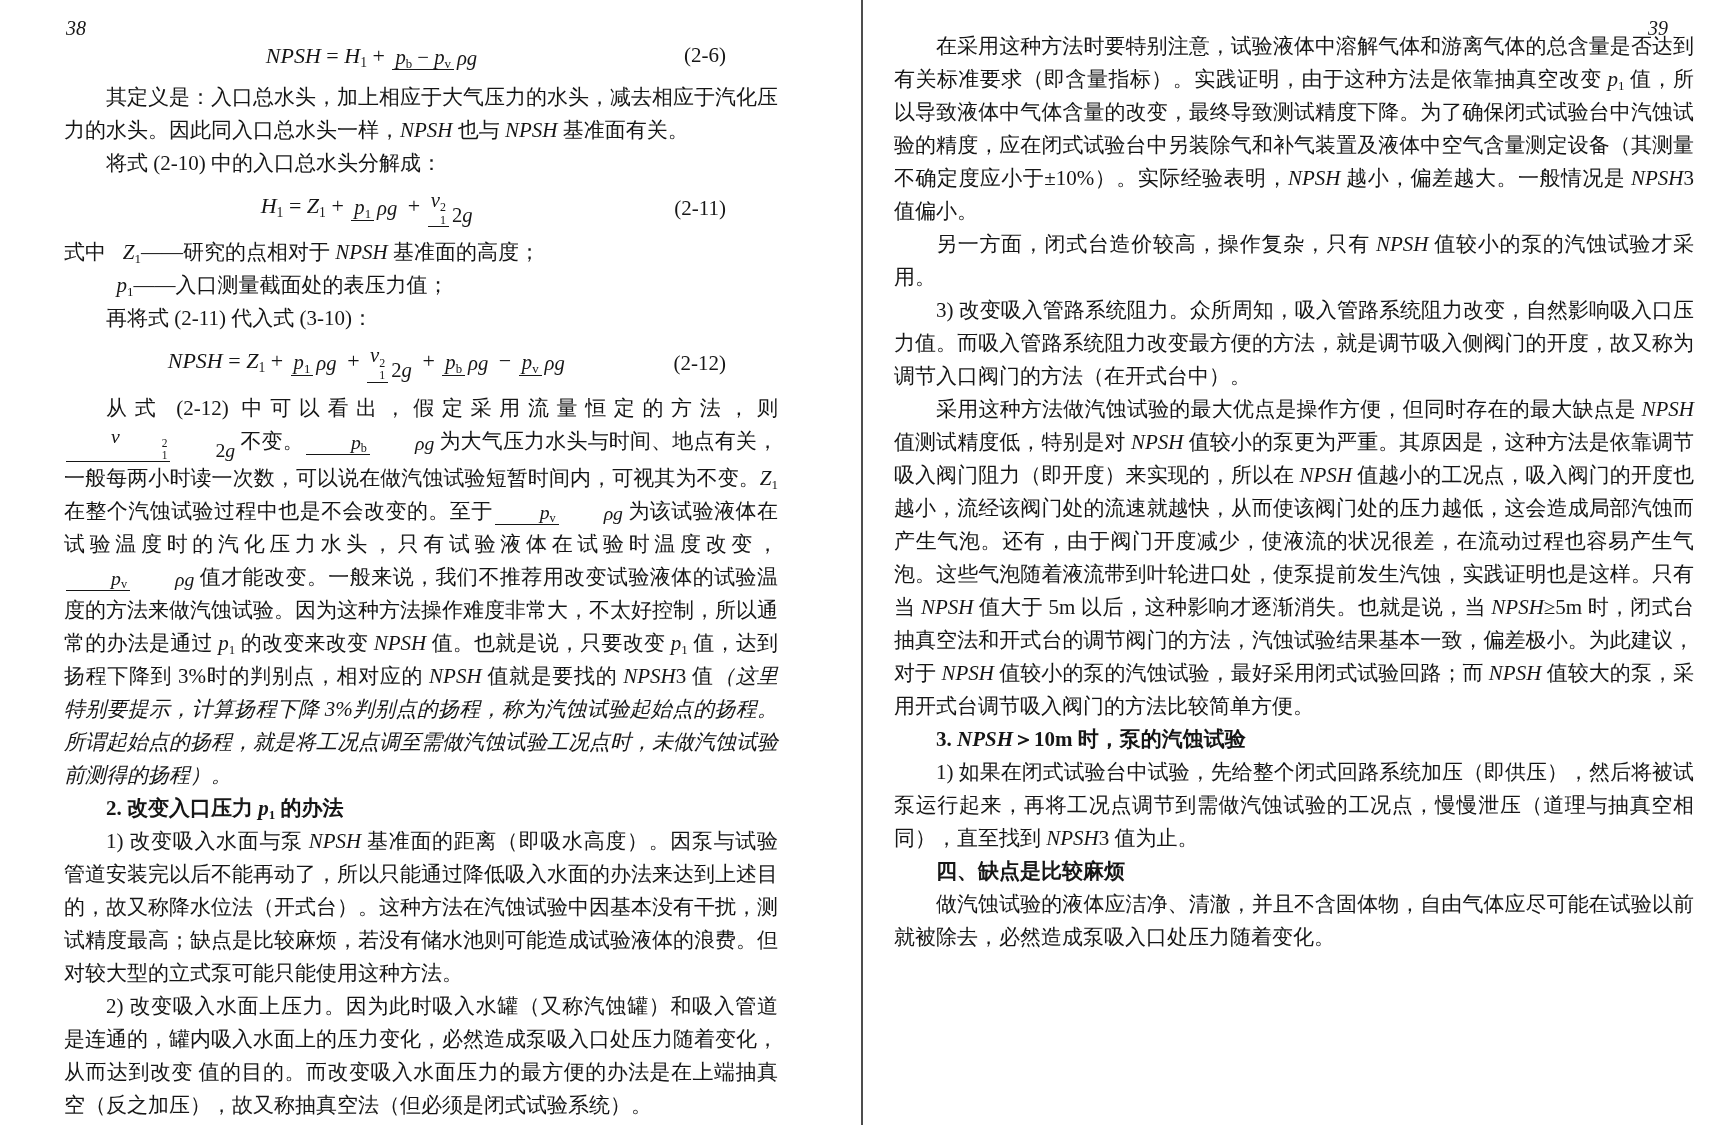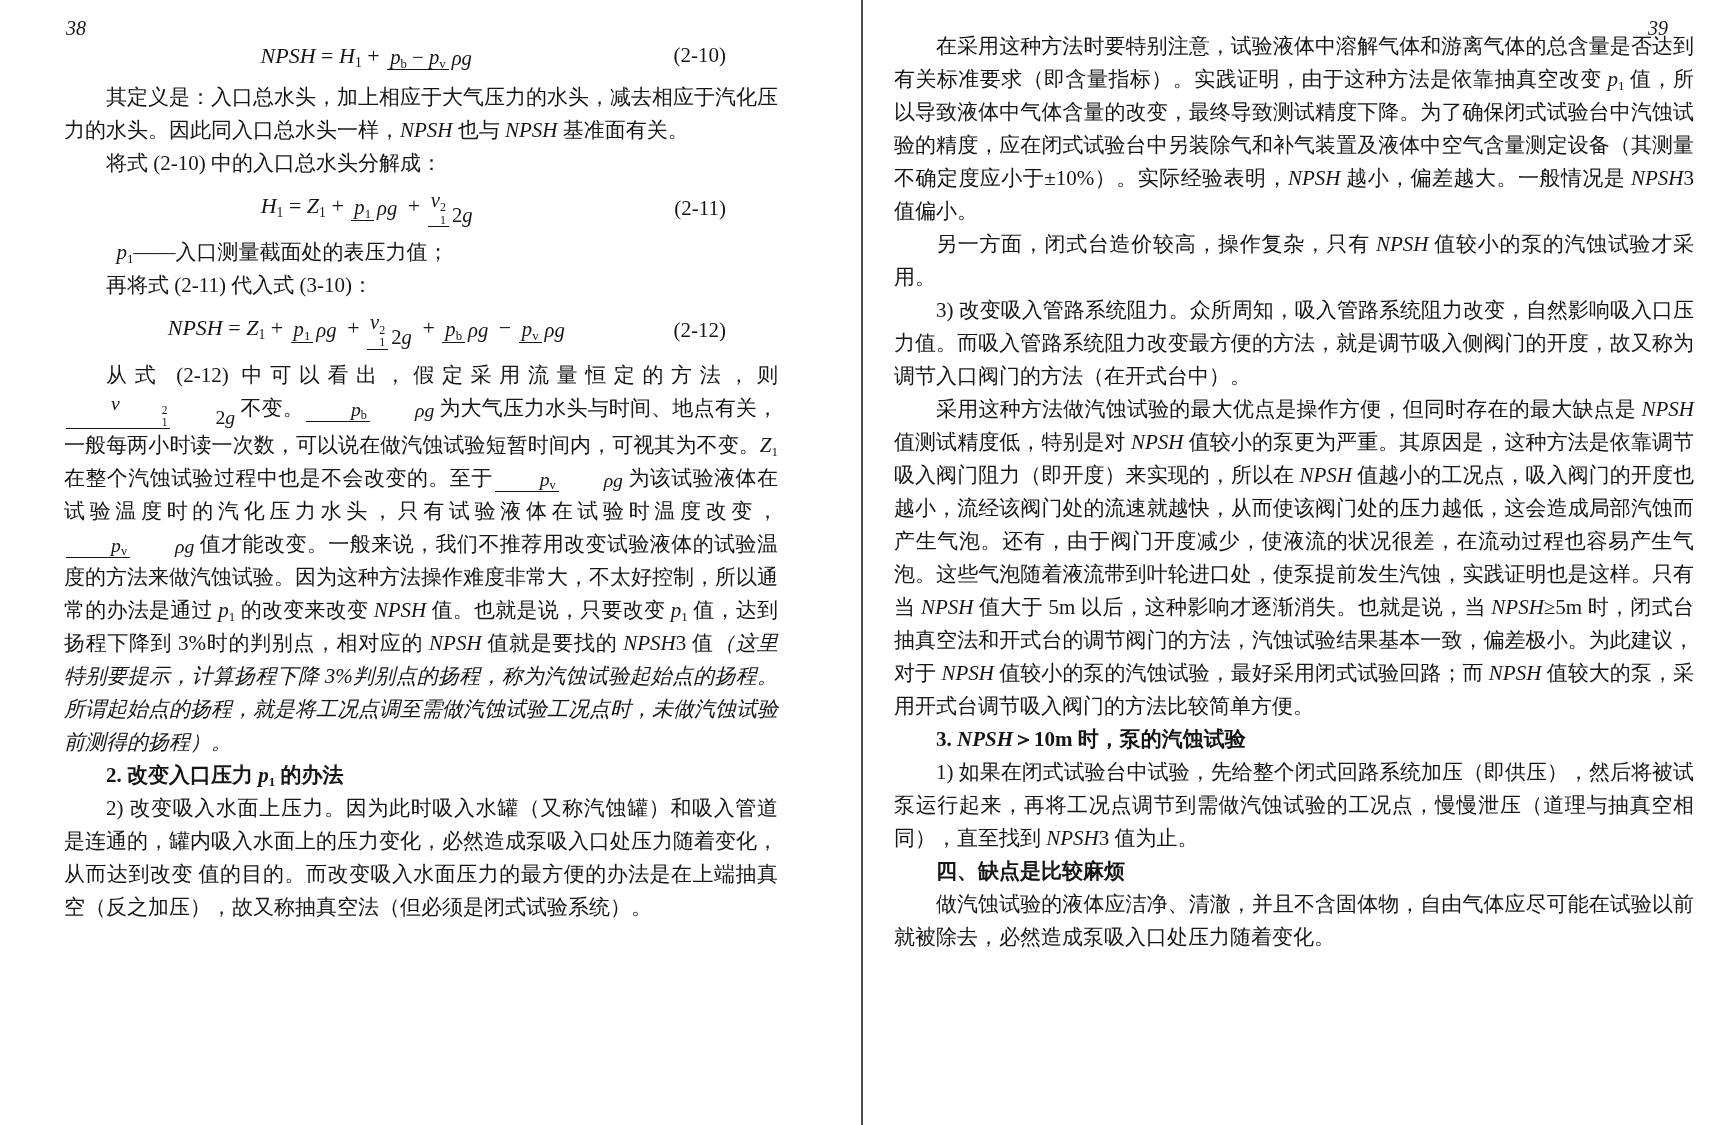--- a/index.html
+++ b/index.html
@@ -62,37 +62,38 @@
   <div class="page-num pn-right">39</div>
 
   <div class="divider"></div>
 
   <div class="page page-left" id="page-left">
       <div class="eq">
         <span class="eq-body"><span class="v">NPSH</span> = <span class="v">H</span><span class="sub">1</span> + <span class="fr">
             <span class="fr-num"><span class="v">p</span><span class="sub">b</span> − <span class="v">p</span><span class="sub">v</span></span>
             <span class="fr-den"><span class="v">ρg</span></span>
           </span></span>
-        <span class="eq-num">(2-10)</span>
+        <span class="eq-num">(2-6)</span>
       </div>
       <div class="para">其定义是：入口总水头，加上相应于大气压力的水头，减去相应于汽化压力的水头。因此同入口总水头一样，<span class="v">NPSH</span> 也与 <span class="v">NPSH</span> 基准面有关。</div>
       <div class="para">将式 (2-10) 中的入口总水头分解成：</div>
       <div class="eq">
         <span class="eq-body"><span class="v">H</span><span class="sub">1</span> = <span class="v">Z</span><span class="sub">1</span> + <span class="fr">
             <span class="fr-num"><span class="v">p</span><span class="sub">1</span></span>
             <span class="fr-den"><span class="v">ρg</span></span>
           </span> + <span class="fr">
             <span class="fr-num"><span class="v">v</span><span class="ss">
                 <span>2</span>
                 <span>1</span>
               </span></span>
             <span class="fr-den">2<span class="v">g</span></span>
           </span></span>
         <span class="eq-num">(2-11)</span>
       </div>
+      <div class="def-row"><span class="def-label">式中</span><span class="v">Z</span><span class="sub">1</span>——研究的点相对于 <span class="v">NPSH</span> 基准面的高度；</div>
       <div class="def-row def-cont"><span class="v">p</span><span class="sub">1</span>——入口测量截面处的表压力值；</div>
       <div class="para">再将式 (2-11) 代入式 (3-10)：</div>
       <div class="eq">
         <span class="eq-body"><span class="v">NPSH</span> = <span class="v">Z</span><span class="sub">1</span> + <span class="fr">
             <span class="fr-num"><span class="v">p</span><span class="sub">1</span></span>
             <span class="fr-den"><span class="v">ρg</span></span>
           </span> + <span class="fr">
             <span class="fr-num"><span class="v">v</span><span class="ss">
                 <span>2</span>
                 <span>1</span>
@@ -117,20 +118,21 @@
           <span class="fr-num"><span class="v">p</span><span class="sub">b</span></span>
           <span class="fr-den"><span class="v">ρg</span></span>
         </span>为大气压力水头与时间、地点有关，一般每两小时读一次数，可以说在做汽蚀试验短暂时间内，可视其为不变。<span class="v">Z</span><span class="sub">1</span> 在整个汽蚀试验过程中也是不会改变的。至于<span class="fr">
           <span class="fr-num"><span class="v">p</span><span class="sub">v</span></span>
           <span class="fr-den"><span class="v">ρg</span></span>
         </span>为该试验液体在试验温度时的汽化压力水头，只有试验液体在试验时温度改变，<span class="fr">
           <span class="fr-num"><span class="v">p</span><span class="sub">v</span></span>
           <span class="fr-den"><span class="v">ρg</span></span>
         </span>值才能改变。一般来说，我们不推荐用改变试验液体的试验温度的方法来做汽蚀试验。因为这种方法操作难度非常大，不太好控制，所以通常的办法是通过 <span class="v">p</span><span class="sub">1</span> 的改变来改变 <span class="v">NPSH</span> 值。也就是说，只要改变 <span class="v">p</span><span class="sub">1</span> 值，达到扬程下降到 3%时的判别点，相对应的 <span class="v">NPSH</span> 值就是要找的 <span class="v">NPSH</span>3 值<span class="k">（这里特别要提示，计算扬程下降 3%判别点的扬程，称为汽蚀试验起始点的扬程。所谓起始点的扬程，就是将工况点调至需做汽蚀试验工况点时，未做汽蚀试验前测得的扬程）。</span></div>
       <div class="heading">2. 改变入口压力 <span class="v">p</span><span class="sub">1</span> 的办法</div>
+      <div class="para">1) 改变吸入水面与泵 <span class="v">NPSH</span> 基准面的距离（即吸水高度）。因泵与试验管道安装完以后不能再动了，所以只能通过降低吸入水面的办法来达到上述目的，故又称降水位法（开式台）。这种方法在汽蚀试验中因基本没有干扰，测试精度最高；缺点是比较麻烦，若没有储水池则可能造成试验液体的浪费。但对较大型的立式泵可能只能使用这种方法。</div>
       <div class="para">2) 改变吸入水面上压力。因为此时吸入水罐（又称汽蚀罐）和吸入管道是连通的，罐内吸入水面上的压力变化，必然造成泵吸入口处压力随着变化，从而达到改变  值的目的。而改变吸入水面压力的最方便的办法是在上端抽真空（反之加压），故又称抽真空法（但必须是闭式试验系统）。</div>
     </div>
   <div class="page page-right" id="page-right">
       <div class="para">在采用这种方法时要特别注意，试验液体中溶解气体和游离气体的总含量是否达到有关标准要求（即含量指标）。实践证明，由于这种方法是依靠抽真空改变 <span class="v">p</span><span class="sub">1</span> 值，所以导致液体中气体含量的改变，最终导致测试精度下降。为了确保闭式试验台中汽蚀试验的精度，应在闭式试验台中另装除气和补气装置及液体中空气含量测定设备（其测量不确定度应小于±10%）。实际经验表明，<span class="v">NPSH</span> 越小，偏差越大。一般情况是 <span class="v">NPSH</span>3 值偏小。</div>
       <div class="para">另一方面，闭式台造价较高，操作复杂，只有 <span class="v">NPSH</span> 值较小的泵的汽蚀试验才采用。</div>
       <div class="para">3) 改变吸入管路系统阻力。众所周知，吸入管路系统阻力改变，自然影响吸入口压力值。而吸入管路系统阻力改变最方便的方法，就是调节吸入侧阀门的开度，故又称为调节入口阀门的方法（在开式台中）。</div>
       <div class="para">采用这种方法做汽蚀试验的最大优点是操作方便，但同时存在的最大缺点是 <span class="v">NPSH</span> 值测试精度低，特别是对 <span class="v">NPSH</span> 值较小的泵更为严重。其原因是，这种方法是依靠调节吸入阀门阻力（即开度）来实现的，所以在 <span class="v">NPSH</span> 值越小的工况点，吸入阀门的开度也越小，流经该阀门处的流速就越快，从而使该阀门处的压力越低，这会造成局部汽蚀而产生气泡。还有，由于阀门开度减少，使液流的状况很差，在流动过程也容易产生气泡。这些气泡随着液流带到叶轮进口处，使泵提前发生汽蚀，实践证明也是这样。只有当 <span class="v">NPSH</span> 值大于 5m 以后，这种影响才逐渐消失。也就是说，当 <span class="v">NPSH</span>≥5m 时，闭式台抽真空法和开式台的调节阀门的方法，汽蚀试验结果基本一致，偏差极小。为此建议，对于 <span class="v">NPSH</span> 值较小的泵的汽蚀试验，最好采用闭式试验回路；而 <span class="v">NPSH</span> 值较大的泵，采用开式台调节吸入阀门的方法比较简单方便。</div>
       <div class="heading">3. <span class="v">NPSH</span>＞10m 时，泵的汽蚀试验</div>
       <div class="para">1) 如果在闭式试验台中试验，先给整个闭式回路系统加压（即供压），然后将被试泵运行起来，再将工况点调节到需做汽蚀试验的工况点，慢慢泄压（道理与抽真空相同），直至找到 <span class="v">NPSH</span>3 值为止。</div>
       <div class="heading">四、缺点是比较麻烦</div>

